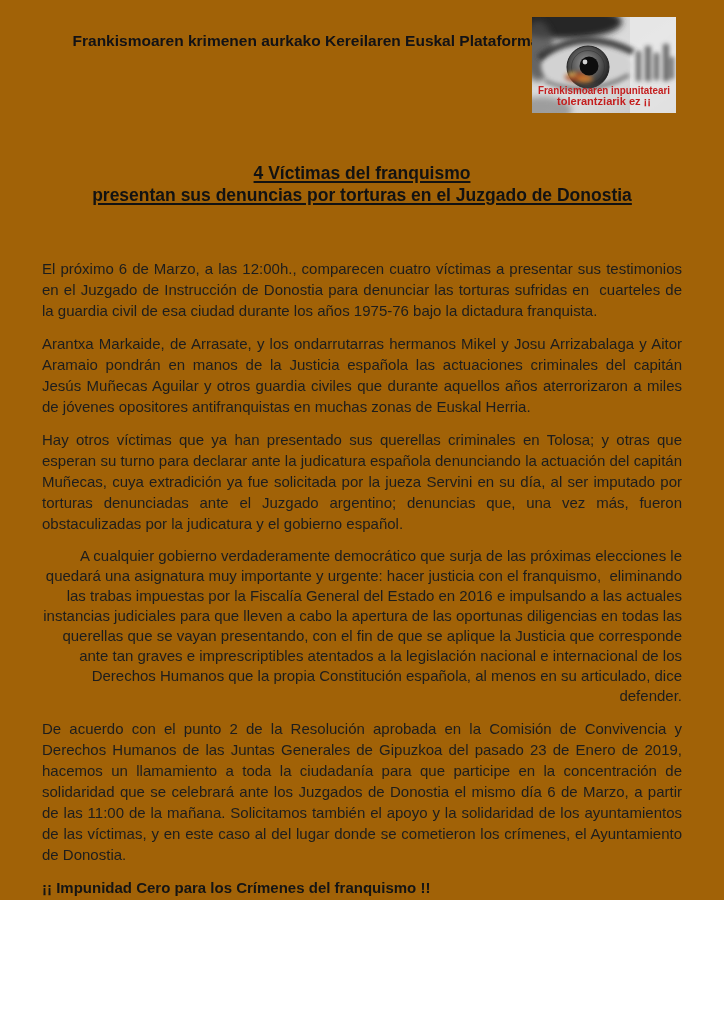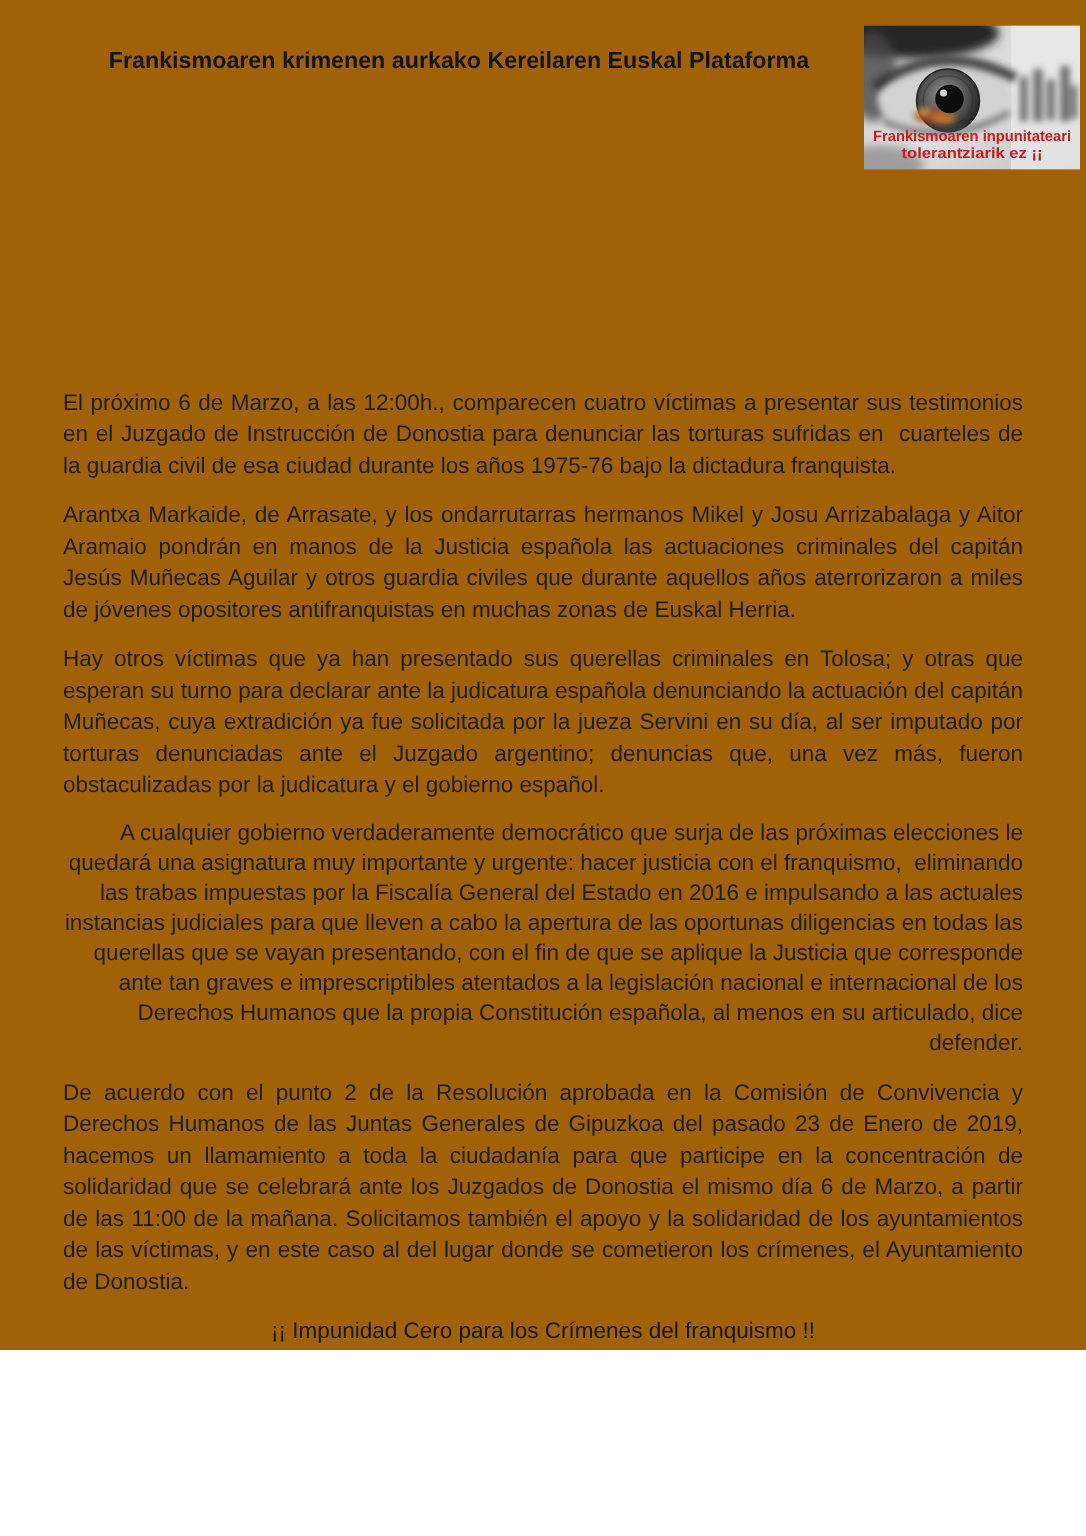--- a/index.html
+++ b/index.html
@@ -20,21 +20,21 @@
     width: 532px;
     text-align: center;
     font-weight: bold;
     font-size: 15.5px;
     line-height: 22px;
     color: #121216;
   }
   .org-es { font-style: italic; }
   .logo {
     position: absolute;
-    left: 576px;
+    left: 532px;
     top: 17px;
     width: 144px;
     height: 96px;
   }
   .logo svg { display: block; }
   
   .title {
     position: absolute;
     left: 42px;
     right: 42px;
@@ -61,22 +61,22 @@
     font-size: 15px;
     color: #1d1d1d;
     margin-top: 40px;
   }
   .para { margin: 0 0 12px 0; line-height: 21px; }
   .justify { text-align: justify; }
   .tight { line-height: 20px; text-align: right; }
   .closing {
     margin: 0 0 13px 0;
     line-height: 21px;
-    font-weight: normal;
-    text-align: center;
+    font-weight: bold;
+    text-align: left;
     color: #141414;
   }
   .dateline {
     margin: 0;
     line-height: 21px;
     font-weight: bold;
     text-align: right;
     color: #141414;
   }
   .logo-caption {
@@ -143,20 +143,24 @@
       <circle cx="53" cy="45" r="2.4" fill="#e9e9e9" opacity="0.9"></circle>
 
       <path d="M13,64 Q55,82 97,58" stroke="#555" stroke-width="4" fill="none" opacity="0.7" filter="url(#blur2)"></path>
       <ellipse cx="10" cy="93" rx="30" ry="13" fill="#6a6a6a" opacity="0.55" filter="url(#blur3)"></ellipse>
 
       <text class="logo-caption" x="72" y="77" text-anchor="middle" font-size="10" fill="#c41e1e" textLength="132" lengthAdjust="spacingAndGlyphs">Frankismoaren inpunitateari</text>
       <text class="logo-caption" x="72" y="88" text-anchor="middle" font-size="10" fill="#c41e1e" textLength="94" lengthAdjust="spacingAndGlyphs">tolerantziarik ez ¡¡</text>
     </svg>
   </div>
 
+  <h1 class="title">
+    <span class="title-line">4 Víctimas del franquismo</span>
+    <span class="title-line">presentan sus denuncias por torturas en el Juzgado de Donostia</span>
+  </h1>
 
   <div class="body">
     <p class="para justify">El próximo 6 de Marzo, a las 12:00h., comparecen cuatro víctimas a presentar sus testimonios en el Juzgado de Instrucción de Donostia para denunciar las torturas sufridas en &nbsp;cuarteles de la guardia civil de esa ciudad durante los años 1975-76 bajo la dictadura franquista.</p>
     <p class="para justify">Arantxa Markaide, de Arrasate, y los ondarrutarras hermanos Mikel y Josu Arrizabalaga y Aitor Aramaio pondrán en manos de la Justicia española las actuaciones criminales del capitán Jesús Muñecas Aguilar y otros guardia civiles que durante aquellos años aterrorizaron a miles de jóvenes opositores antifranquistas en muchas zonas de Euskal Herria.</p>
     <p class="para justify">Hay otros víctimas que ya han presentado sus querellas criminales en Tolosa; y otras que esperan su turno para declarar ante la judicatura española denunciando la actuación del capitán Muñecas, cuya extradición ya fue solicitada por la jueza Servini en su día, al ser imputado por torturas denunciadas ante el Juzgado argentino; denuncias que, una vez más, fueron obstaculizadas por la judicatura y el gobierno español.</p>
     <p class="para tight">A cualquier gobierno verdaderamente democrático que surja de las próximas elecciones le quedará una asignatura muy importante y urgente: hacer justicia con el franquismo, &nbsp;eliminando las trabas impuestas por la Fiscalía General del Estado en 2016 e impulsando a las actuales instancias judiciales para que lleven a cabo la apertura de las oportunas diligencias en todas las querellas que se vayan presentando, con el fin de que se aplique la Justicia que corresponde ante tan graves e imprescriptibles atentados a la legislación nacional e internacional de los Derechos Humanos que la propia Constitución española, al menos en su articulado, dice defender.</p>
     <p class="para justify">De acuerdo con el punto 2 de la Resolución aprobada en la Comisión de Convivencia y Derechos Humanos de las Juntas Generales de Gipuzkoa del pasado 23 de Enero de 2019, hacemos un llamamiento a toda la ciudadanía para que participe en la concentración de solidaridad que se celebrará ante los Juzgados de Donostia el mismo día 6 de Marzo, a partir de las 11:00 de la mañana. Solicitamos también el apoyo y la solidaridad de los ayuntamientos de las víctimas, y en este caso al del lugar donde se cometieron los crímenes, el Ayuntamiento de Donostia.</p>
     <p class="closing">¡¡ Impunidad Cero para los Crímenes del franquismo !!</p>
     <p class="dateline">Euskal Herria, 2019.02.26</p>
   </div>

